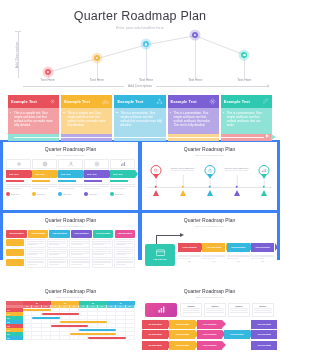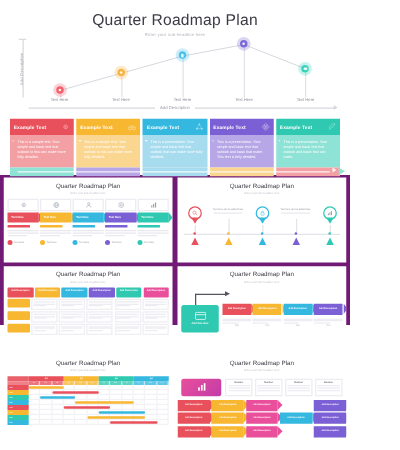--- a/index.html
+++ b/index.html
@@ -3,21 +3,21 @@
 <meta charset="utf-8">
 <style>
   * { box-sizing: border-box; margin:0; padding:0; }
   html,body { width:280px; height:360px; overflow:hidden; }
   body {
     font-family: "Liberation Sans", sans-serif;
     background:#ffffff;
     color:#4a4a55;
     -webkit-font-smoothing:antialiased;
   }
-  .page { position:relative; width:280px; height:260px; background:#701a75; }
+  .page { position:relative; width:280px; height:260px; background:#3b82f6; }
 
   
   .hero { position:relative; width:280px; height:140px; background:#fff; padding:6px 7px 0 7px; }
   .hero-title {
     text-align:center; font-size:12.5px; color:#3b3b45; letter-spacing:.2px;
     font-weight:400; line-height:14px; margin-top:3px;
   }
   .hero-sub {
     text-align:center; font-size:3.4px; color:#b3b3bd; letter-spacing:.15px;
     margin-top:2.5px; margin-bottom:2px;

